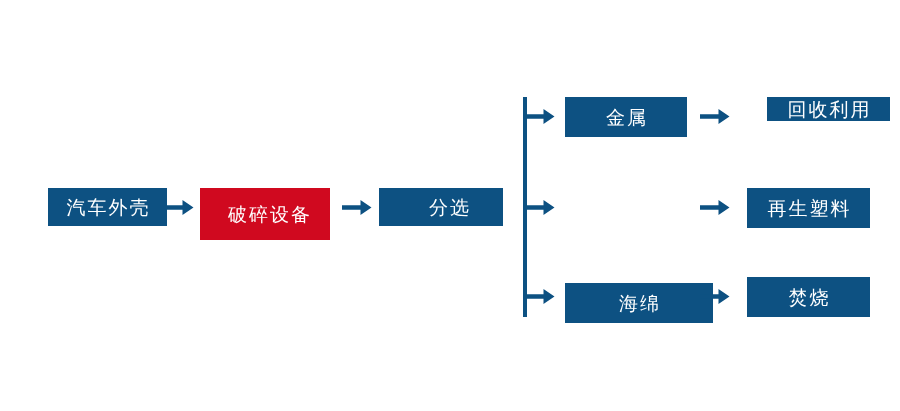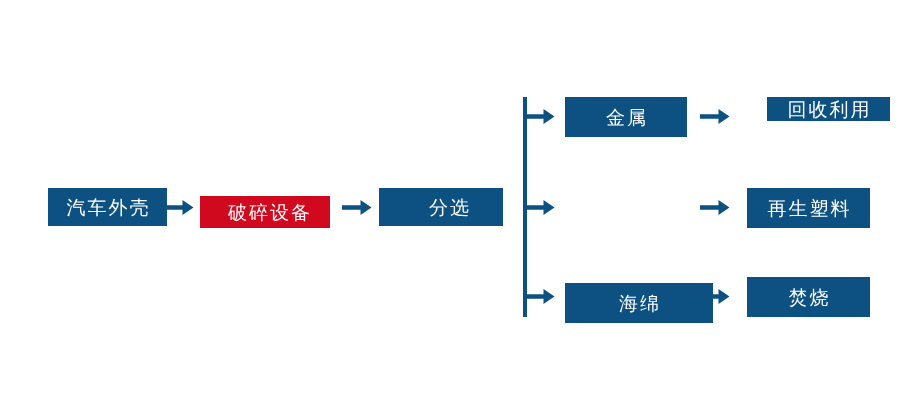--- a/index.html
+++ b/index.html
@@ -53,21 +53,21 @@
 <div id="canvas">
 
   <div class="node blue" style="left:48px; top:188px; width:119px; height:38px;">汽车外壳</div>
 
   <div class="arrow" style="left:164px; top:198px;">
     <svg width="30" height="19" viewBox="0 0 30 19">
       <path d="M0 7.3 H18.5 V2.0 L29.5 9.5 L18.5 17.0 V11.7 H0 Z" fill="#0d5182"></path>
     </svg>
   </div>
 
-  <div class="node red" style="left:200px; top:196px; width:130px; height:32px;padding-left:8px;">破碎设备</div>
+  <div class="node red" style="left:200px; top:188px; width:130px; height:52px;padding-left:8px;">破碎设备</div>
 
   <div class="arrow" style="left:342px; top:198px;">
     <svg width="30" height="19" viewBox="0 0 30 19">
       <path d="M0 7.3 H18.5 V2.0 L29.5 9.5 L18.5 17.0 V11.7 H0 Z" fill="#0d5182"></path>
     </svg>
   </div>
 
   <div class="node blue" style="left:379px; top:188px; width:124px; height:38px;padding-left:16px;">分选</div>
 
   <div class="bus" style="left:523px; top:97px; width:4px; height:220px;"></div>

